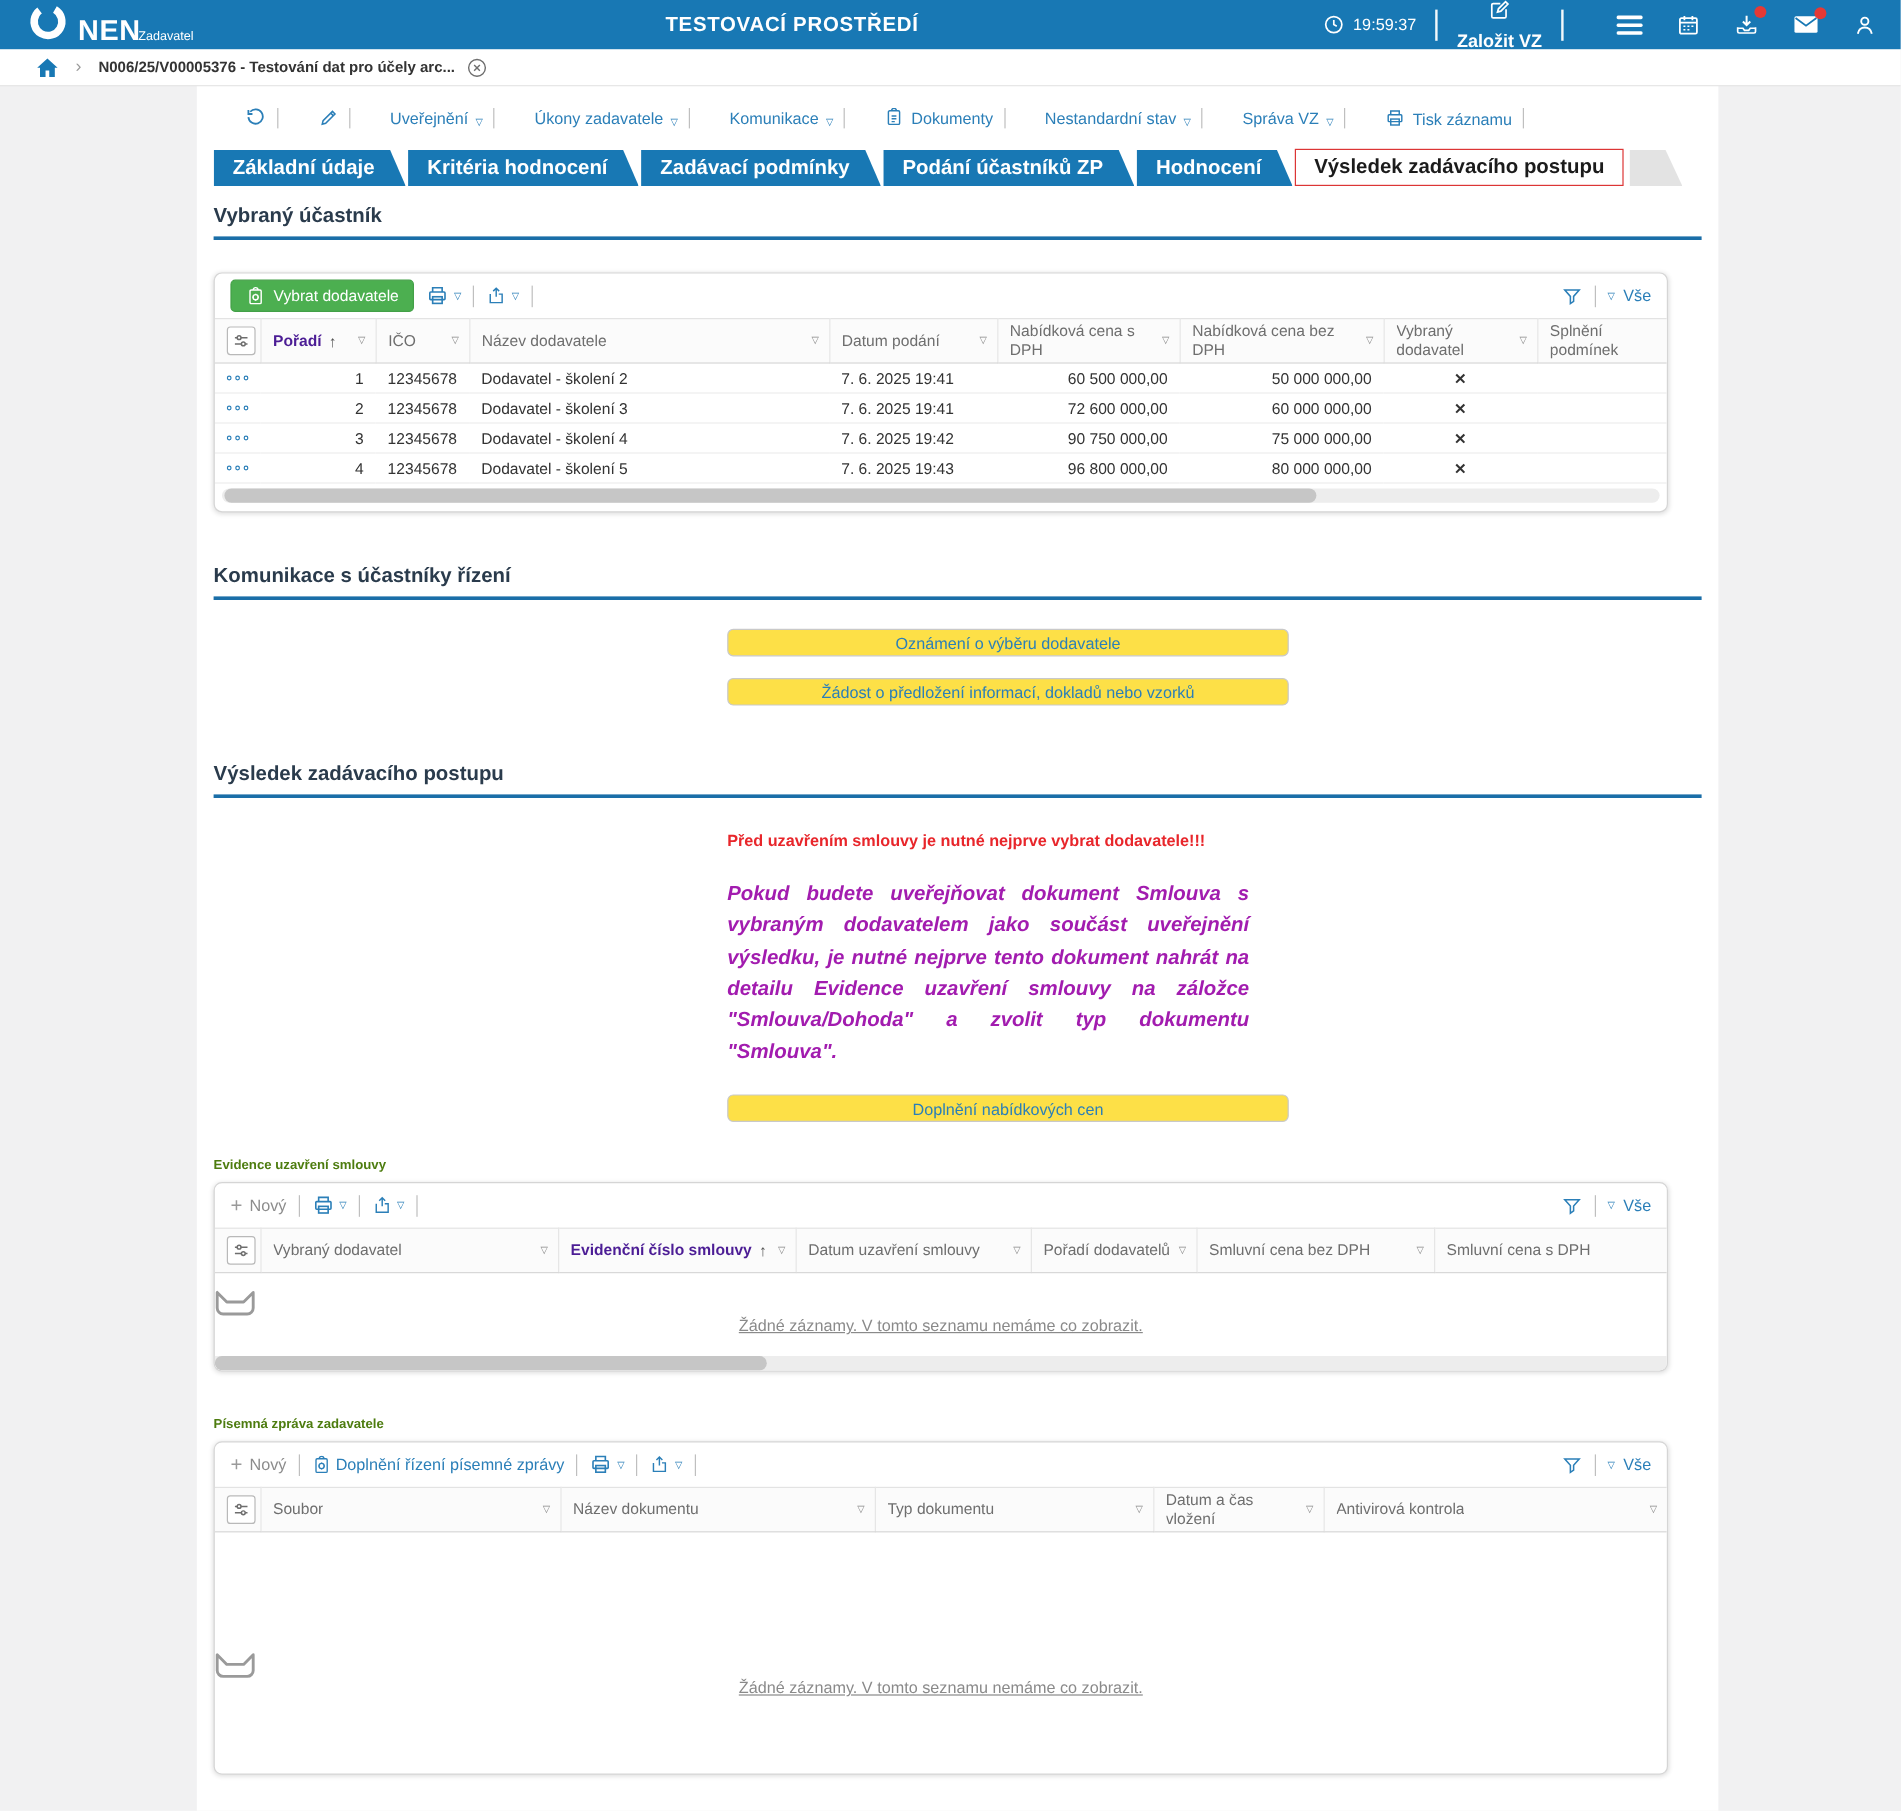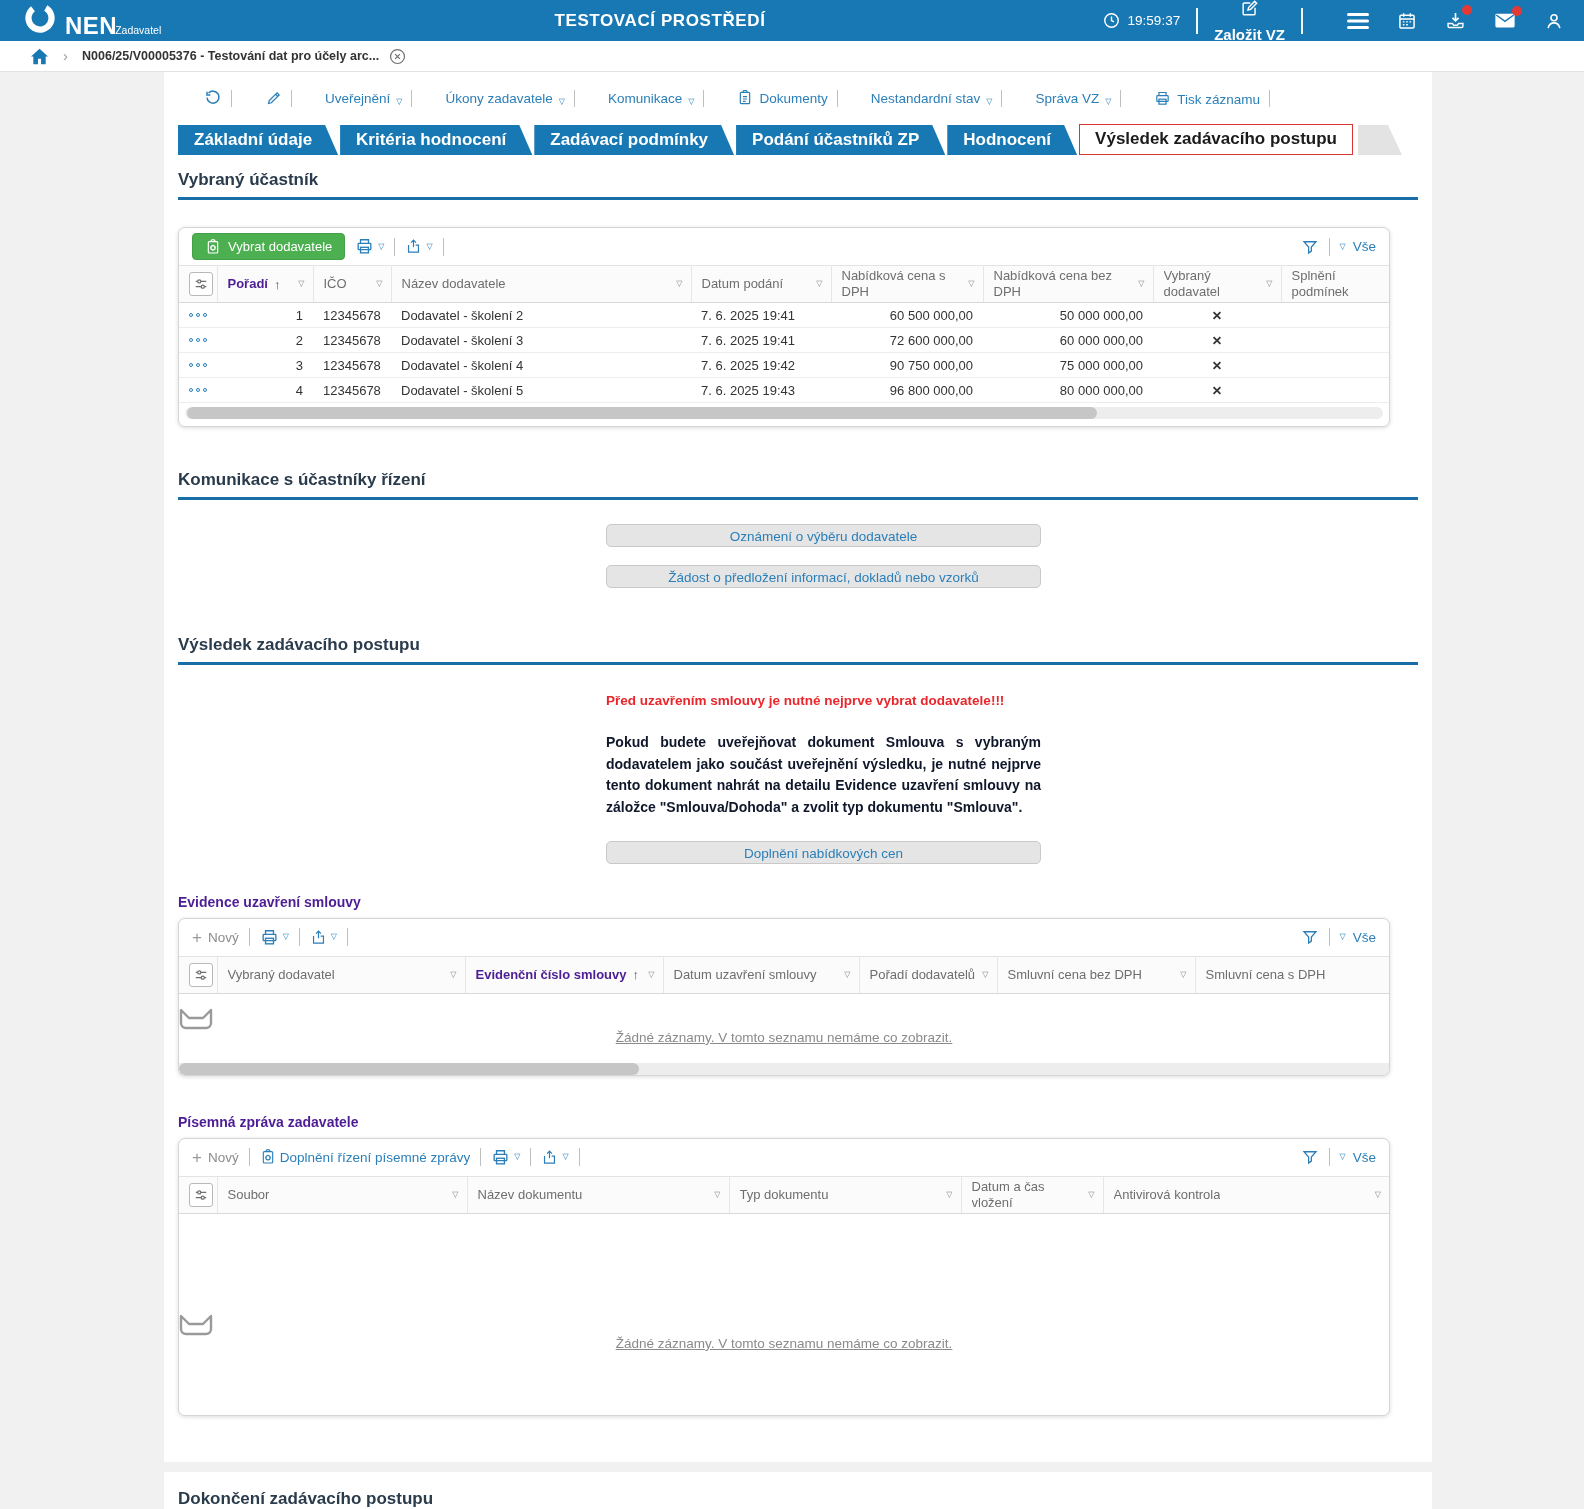--- a/index.html
+++ b/index.html
@@ -76,21 +76,21 @@
     border:1.5px solid #dc3535; height:31px; line-height:28px; padding:0 15px;
   }
   .tab-tail {
     width:44px; height:30px; background:#e3e3e3; margin-left:3px;
     clip-path:polygon(0 0, calc(100% - 14px) 0, 100% 100%, 0 100%);
   }
 
   
   .sec-h { font-size:17px; font-weight:bold; color:#2a3b4c; padding:15px 2px 7px; }
   .sec-line { height:3px; background:#1a6ea8; margin:0 2px; }
-  .sub-h { font-size:14px; font-weight:bold; color:#4c1d95; padding:0 2px 8px; }
+  .sub-h { font-size:11px; font-weight:bold; color:#4d7c0f; padding:0 2px 8px; }
 
   
   .panel {
     margin:27px 30px 0 2px; border:1px solid #d5d5d5; border-radius:7px;
     background:#fff; box-shadow:0 1px 4px rgba(0,0,0,.14); overflow:hidden;
   }
   .ptool { display:flex; align-items:center; height:37px; padding:0 13px; gap:10px; color:#2b7fb8; }
   .ptool .rt-sep { height:18px; }
   .ptool-right { margin-left:auto; display:flex; align-items:center; gap:10px; }
   .green-btn {
@@ -131,30 +131,30 @@
   .hscroll { height:12px; background:#ededed; border-radius:6px; margin:4px 6px 7px; position:relative; }
   .hscroll .thumb { position:absolute; top:0; height:12px; background:#c6c6c6; border-radius:6px; }
   .hscroll.flush { margin:2px 0 0; border-radius:0; }
 
   
   .empty { text-align:center; color:#8a8a8a; font-size:13.5px;text-decoration:underline; }
   .empty .tray { margin:0 auto 8px; width:34px; color:#9a9a9a; }
 
   
   .action-btn {
-    display:block; width:435px; height:23px; line-height:21px;
-    border:1px solid #c9c9c9; border-radius:5px; background:#e5e5e5;
+    display:block; width:468px; height:23px; line-height:21px;
+    border:1px solid #c9c9c9; border-radius:5px; background:#fde047;
     color:#2b7fb8; font-size:13.5px; text-align:center; cursor:pointer;
     font-family:"Liberation Sans", sans-serif;
   }
   .indent { margin-left:430px; }
   .warn { color:#e8262b; font-weight:bold; font-size:13.5px; }
   .info-p {
-    color:#0f172a; font-size:14px; line-height:1.55; text-align:justify;
-    width:435px; font-weight:bold;
+    color:#a21caf; font-size:17px; line-height:1.55; text-align:justify;
+    width:435px; font-weight:bold;font-style:italic;
   }
   .gray-band { height:10px; background:#f1f1f2; margin:46px -12px 0; }
 </style>
 </head>
 <body>
 
 <div class="topbar">
   <div class="brand">
     <span>
       <svg width="32" height="32" viewBox="0 0 36 36">

